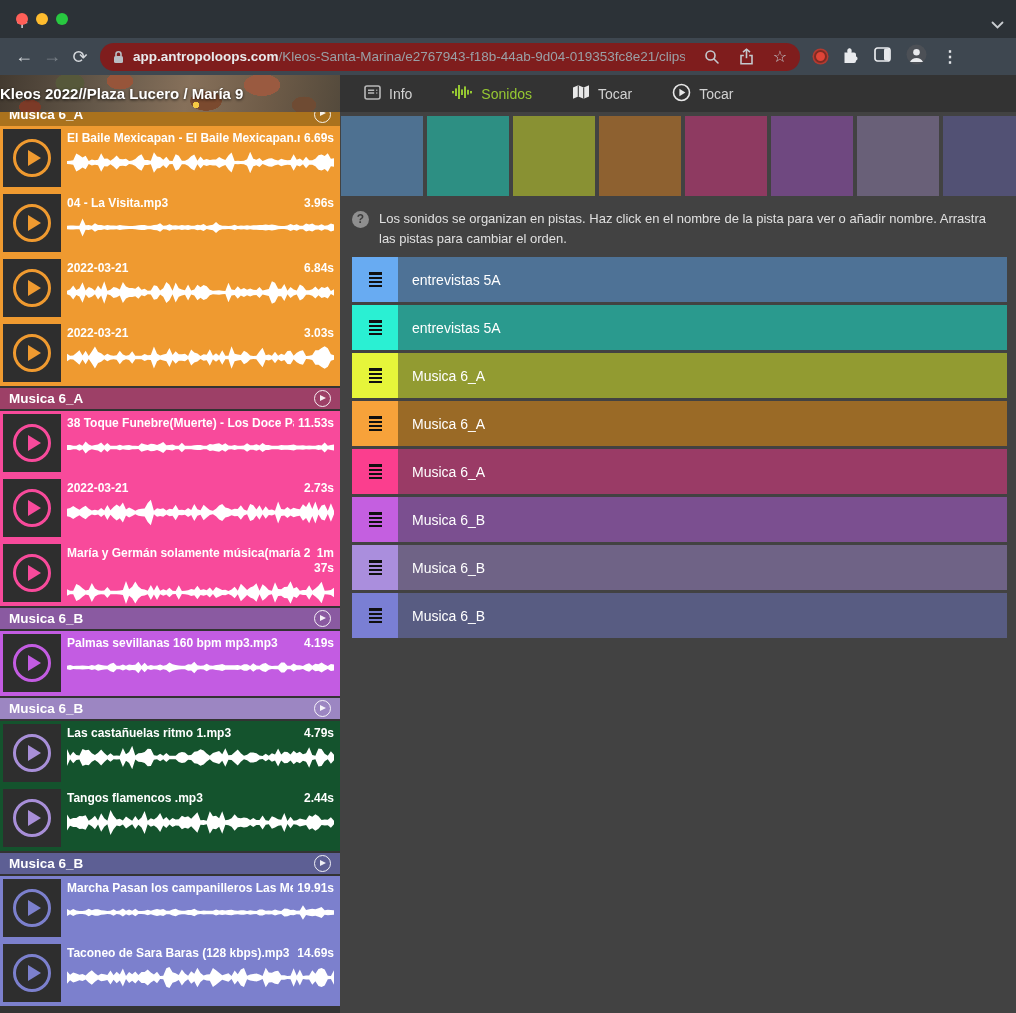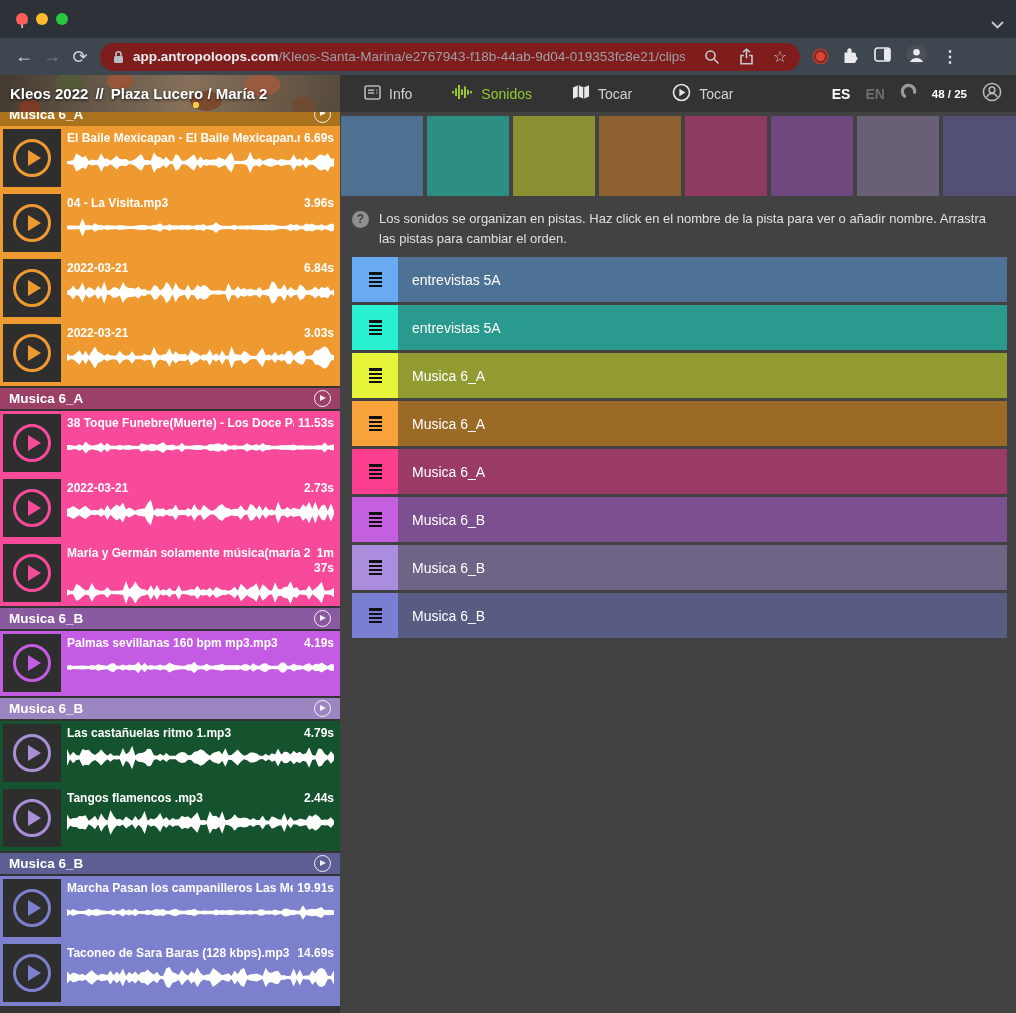--- a/index.html
+++ b/index.html
@@ -34,21 +34,21 @@
   .pillicon { display:flex; align-items:center; margin-left:10px; }
   .star { color:#c4c9ce; font-size:16px; }
   .tbicons { display:flex; align-items:center; gap:15px; margin-left:14px; }
   .recdot { width:13px; height:13px; border-radius:50%; background:#df4437;
             border:2px solid #7e2b23; box-shadow:0 0 0 1.5px #b33a30; }
   .kebab { color:#e2e5e8; font-size:16px; font-weight:700; letter-spacing:0; }
 
   
   .appheader { height:37px; background:#333; display:flex; align-items:stretch; }
   .hero { flex:0 0 340px; overflow:hidden; display:flex; align-items:center;
-          padding-left:10px; gap:7px; white-space:nowrap;
+          padding-left:0; white-space:nowrap;
           background:
             radial-gradient(5px 5px at 196px 30px, #f6c944 0 60%, transparent 61%),
             radial-gradient(18px 12px at 30px 32px, #7c3a27 0 60%, transparent 61%),
             radial-gradient(24px 16px at 70px 8px, #56583a 0 60%, transparent 61%),
             radial-gradient(22px 14px at 120px 6px, #97553a 0 60%, transparent 61%),
             radial-gradient(26px 16px at 206px 26px, #7b4a2f 0 60%, transparent 61%),
             radial-gradient(30px 18px at 262px 10px, #9a5a40 0 60%, transparent 61%),
             radial-gradient(20px 14px at 304px 30px, #6f4b33 0 60%, transparent 61%),
             linear-gradient(100deg, #41engined3a30 0%, #66594a 30%, #86705a 55%, #6f5c48 78%, #544a3c 100%); }
   .hero { background:
@@ -182,21 +182,21 @@
         </svg>
     </span>
     <span class="kebab">⋮</span>
   </div>
 </div>
 
 <div class="appheader">
   <div class="hero">
     <span class="crumb">Kleos 2022</span>
     <span class="crumb sep">//</span>
-    <span class="crumb">Plaza Lucero / María 2</span>
+    <span class="crumb">Plaza Lucero / María 9</span>
   </div>
   <div class="hnav">
   <span class="hnavitem">
     <span><svg width="17" height="15" viewBox="0 0 17 15">
             <rect x="1" y="1" width="15" height="13" rx="2" fill="none" stroke="#b9b9b9" stroke-width="1.6"></rect>
             <path d="M4 5.2h6.2M4 8h6.2M12.3 5.2h1M12.3 8h1" stroke="#b9b9b9" stroke-width="1.4"></path>
           </svg></span>
     <span>Info</span>
   </span>
   <span class="hnavitem active">
@@ -221,37 +221,20 @@
     <span>Tocar</span>
   </span>
   <span class="hnavitem">
     <span><svg width="19" height="19" viewBox="0 0 19 19">
             <circle cx="9.5" cy="9.5" r="8" fill="none" stroke="#e8e8e8" stroke-width="1.6"></circle>
             <path d="M7.4 5.8v7.4l6-3.7z" fill="#e8e8e8"></path>
           </svg></span>
     <span>Tocar</span>
   </span>
     </div>
-  <div class="hright">
-    <span class="lang-on">ES</span>
-    <span class="lang-off">EN</span>
-    <span>
-      <svg width="17" height="17" viewBox="0 0 17 17">
-          <circle cx="8.5" cy="8.5" r="6.2" fill="none" stroke="#9a9a9a" stroke-width="3.2" stroke-dasharray="25 14" stroke-linecap="round" transform="rotate(130 8.5 8.5)"></circle>
-        </svg>
-    </span>
-    <span class="counter">48 / 25</span>
-    <span>
-      <svg width="20" height="20" viewBox="0 0 20 20">
-          <circle cx="10" cy="10" r="8.6" fill="none" stroke="#b9b9b9" stroke-width="1.5"></circle>
-          <circle cx="10" cy="8" r="2.9" fill="none" stroke="#b9b9b9" stroke-width="1.5"></circle>
-          <path d="M4.8 15.3c1-2.8 2.6-3.8 5.2-3.8s4.2 1 5.2 3.8" fill="none" stroke="#b9b9b9" stroke-width="1.5"></path>
-        </svg>
-    </span>
-  </div>
 </div>
 
 <div class="content">
   <div class="sidebar">
   <section class="sec cut">
     <div class="sec-h" style="background:#aa721d">
       <span class="sec-label">Musica 6_A</span>
       <span class="circ-play">
             <i></i>
           </span>

